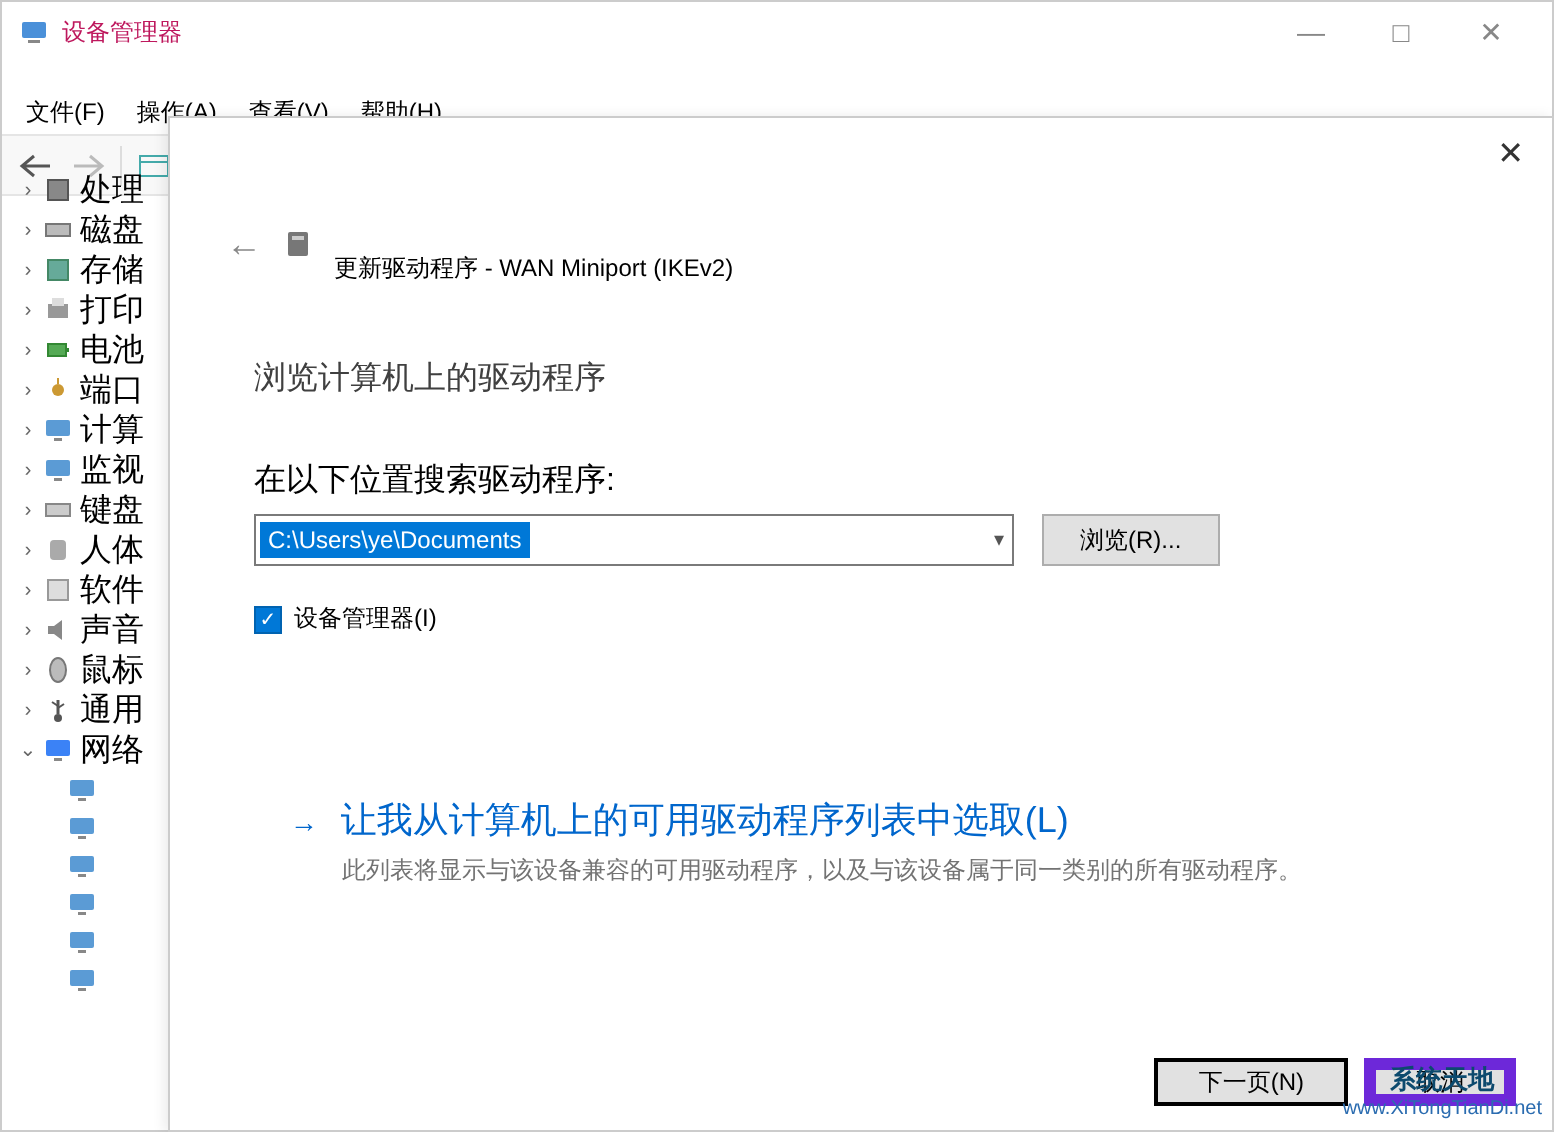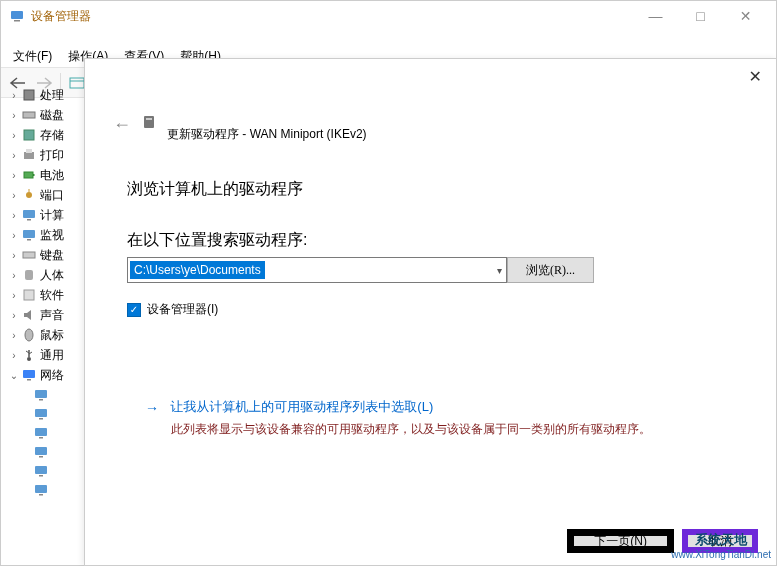--- a/index.html
+++ b/index.html
@@ -1,62 +1,62 @@
 <!DOCTYPE html>
 <html><head>
 <meta charset="utf-8">
 <style>
 * { box-sizing: border-box; margin: 0; padding: 0; font-family: "Microsoft YaHei", "Segoe UI", sans-serif; }
 body { width: 777px; height: 566px; background: #fff; position: relative; overflow: hidden; font-size: 12px; }
 
 .main-window { position: absolute; inset: 0; border: 1px solid #ccc; background: #fff; }
 .titlebar { height: 30px; display: flex; align-items: center; padding: 0 8px; background: #fff; }
 .titlebar .app-icon { width: 16px; height: 16px; margin-right: 6px; }
-.titlebar .title { flex: 1; font-size: 12px; color: #a16207; }
+.titlebar .title { flex: 1; font-size: 12px; color: #be185d; }
 .titlebar .winbtns { display: flex; gap: 0; }
 .titlebar .winbtn { width: 45px; height: 30px; display: flex; align-items: center; justify-content: center; color: #888; font-size: 14px; }
 
 .menubar { height: 22px; display: flex; align-items: center; padding: 0 4px; border-bottom: 1px solid #e5e5e5; margin-top: 15px; }
 .menubar .menu-item { padding: 2px 8px; font-size: 12px; }
 
 .toolbar { height: 30px; display: flex; align-items: center; padding: 0 4px; border-bottom: 1px solid #e5e5e5; background: #f8f8f8; }
 .toolbar .tbtn { width: 24px; height: 24px; display: flex; align-items: center; justify-content: center; margin: 0 1px; }
 .toolbar .sep { width: 1px; height: 20px; background: #ddd; margin: 0 3px; }
 
 .tree { position: absolute; top: 84px; left: 4px; width: 95px; bottom: 4px; overflow: hidden; }
 .tree-row { display: flex; align-items: center; height: 20px; padding-left: 2px; white-space: nowrap; }
 .tree-row .twisty { width: 14px; font-size: 10px; color: #666; text-align: center; }
 .tree-row .ti { width: 16px; height: 16px; margin-right: 3px; display: flex; align-items: center; justify-content: center; }
-.tree-row .label { font-size: 12px; }
+.tree-row .label { font-size: 16px; }
 .children { padding-left: 26px; }
 .children .tree-row { height: 19px; }
 
 
 .dialog { position: absolute; top: 58px; left: 84px; right: 0; bottom: 0; background: #fff; border: 1px solid #ccc; box-shadow: -2px 0 6px rgba(0,0,0,0.08); }
 .dialog .close-x { position: absolute; top: 8px; right: 14px; font-size: 16px; color: #333; }
 .dialog .crumb { display: flex; align-items: center; padding: 42px 0 0 28px; gap: 10px; }
 .dialog .crumb .back { font-size: 18px; color: #888; }
 .dialog .crumb .devicon { width: 16px; height: 16px; }
 .dialog .crumb .ctext { font-size: 12px; margin-top: 25px; }
-.dialog .heading { color: #000000; font-size: 16px; padding: 36px 0 0 42px; }
+.dialog .heading { color: #404040; font-size: 16px; padding: 36px 0 0 42px; }
 .dialog .field-label { padding: 30px 0 6px 42px; font-size: 16px; }
-.dialog .path-row { display: flex; align-items: center; padding: 0 42px; }
+.dialog .path-row { display: flex; align-items: center; padding: 0 42px; gap: 14px; }
 .dialog .path-input { flex: 0 0 380px; height: 26px; border: 1px solid #7a7a7a; position: relative; display: flex; align-items: center; }
 .dialog .path-input .val { background: #0078d7; color: #fff; padding: 2px 4px; margin: 2px; font-size: 12px; }
 .dialog .path-input .dd { position: absolute; right: 4px; font-size: 10px; color: #555; }
-.dialog .browse-btn { height: 26px; padding: 0 18px; border: 1px solid #adadad; background: #e1e1e1; font-size: 12px; display: flex; align-items: center; font-family: Liberation Serif, serif; }
+.dialog .browse-btn { height: 26px; padding: 0 18px; border: 1px solid #adadad; background: #e1e1e1; font-size: 12px; display: flex; align-items: center; }
 .dialog .check-row { display: flex; align-items: center; padding: 18px 0 0 42px; gap: 6px; }
 .dialog .checkbox { width: 14px; height: 14px; background: #0078d7; border: 1px solid #0063b1; display: flex; align-items: center; justify-content: center; color: #fff; font-size: 10px; }
 .dialog .choice { padding: 80px 60px 0 60px; }
 .dialog .choice .arrow { color: #0066cc; font-size: 14px; margin-right: 8px; }
-.dialog .choice .ctitle { color: #0066cc; font-size: 13px; }
-.dialog .choice .cdesc { color: #7f1d1d; font-size: 12px; padding: 4px 0 0 26px; line-height: 1.5; }
+.dialog .choice .ctitle { color: #0066cc; font-size: 18px; }
+.dialog .choice .cdesc { color: #737373; font-size: 12px; padding: 4px 0 0 26px; line-height: 1.5; }
 .dialog .footer { position: absolute; bottom: 12px; right: 18px; display: flex; gap: 8px; }
 .dialog .footer .btn { height: 24px; padding: 0 20px; border: 6px solid #6d28d9; background: #e1e1e1; font-size: 12px; display: flex; align-items: center; }
-.dialog .footer .btn.primary { border: 7px solid #000000; }
+.dialog .footer .btn.primary { border: 2px solid #000000; }
 
 .watermark { position: absolute; right: 6px; bottom: 6px; text-align: center; }
 .watermark .wt { font-size: 13px; font-weight: bold; color: #0c4a6e; }
 .watermark .wu { font-size: 10px; color: #2b6cb0; }
 
 
 .ic-monitor { fill:#3b82f6; }
 </style>
 </head>
 <body>

